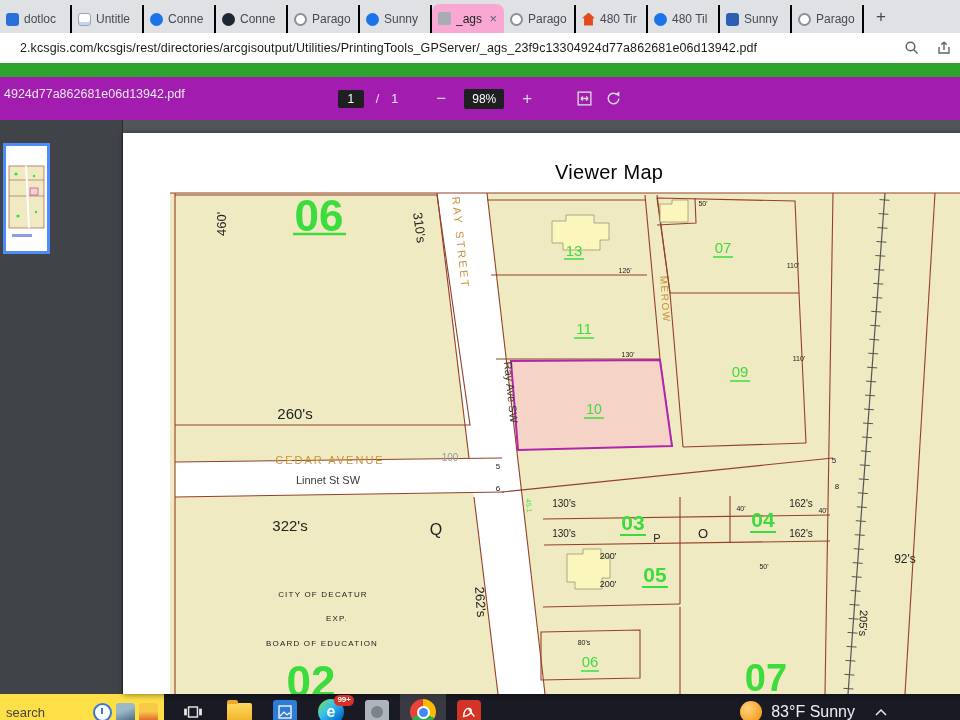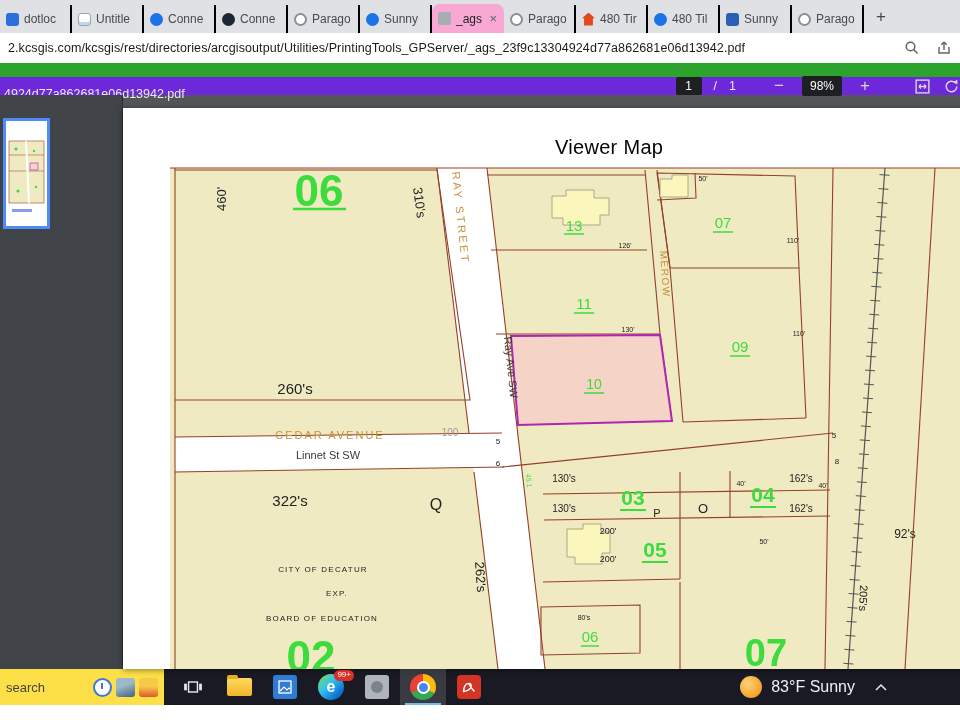--- a/index.html
+++ b/index.html
@@ -19,29 +19,29 @@
 .f-bluec{background:#1a73e8;border-radius:50%}
 .f-darkc{background:#1d2733;border-radius:50%}
 .f-grayc{background:#fff;border:2.5px solid #8a9097;border-radius:50%}
 .f-page{background:#a8adb3;border-radius:2px}
 .f-house{background:#e2491d;border-radius:0;clip-path:polygon(50% 0,100% 45%,84% 45%,84% 100%,16% 100%,16% 45%,0 45%)}
 .f-ablue{background:#2b5fb4}
 .newtab{width:26px;height:26px;margin:0 0 3px 4px;display:flex;align-items:center;justify-content:center;
         font-size:17px;color:#45494d;border-radius:50%}
 
 
-.addressbar{height:30px;background:#fff;display:flex;align-items:center;position:relative;padding-left:8px}
+.addressbar{height:30px;background:#fff;display:flex;align-items:center;position:relative;padding-left:20px}
 .url-text{font-size:12.5px;color:#1b1b1b;white-space:nowrap;overflow:hidden;letter-spacing:.1px}
 .addr-icons{position:absolute;right:8px;top:0;height:30px;display:flex;align-items:center;gap:16px}
 
 
 .greenstrip{height:14px;background:#2ca32c}
 
 
-.pdftoolbar{height:18px;background:#6d28d9;position:relative;display:flex;align-items:center;justify-content:flex-end;color:#e8eaed}
+.pdftoolbar{height:43px;background:#a21caf;position:relative;display:flex;align-items:center;justify-content:center;color:#e8eaed}
 .pdf-filename{position:absolute;left:4px;top:0;height:33px;display:flex;align-items:center;font-size:12.5px;color:#e8eaed}
 .pdf-controls{display:flex;align-items:center;gap:12px}
 .page-box{min-width:26px;height:18px;background:#1e1f21;border-radius:2px;color:#fff;font-size:12px;
           display:flex;align-items:center;justify-content:center;padding:0 4px}
 .page-count{font-size:12.5px;color:#e8eaed;margin-right:20px}
 .tool-btn{color:#d6d8da;font-size:17px;width:22px;height:22px;display:flex;align-items:center;justify-content:center;border-radius:50%}
 .zoom-box{min-width:40px;height:20px;background:#1e1f21;border-radius:2px;color:#fff;font-size:12px;
           display:flex;align-items:center;justify-content:center;padding:0 5px}
 .tool-gap{width:14px}
 
@@ -68,21 +68,21 @@
 .slot{width:46px;display:flex;align-items:center;justify-content:center;position:relative}
 .slot.active{background:rgba(255,255,255,.14)}
 .slot.active:after{content:"";position:absolute;left:5px;right:5px;bottom:0;height:2px;background:#76b9ed}
 .folder{width:25px;height:18px;background:linear-gradient(#ffd95e,#f0b52a);border-radius:2px;position:relative}
 .folder:before{content:"";position:absolute;left:0;top:-3px;width:11px;height:4px;background:#e8ad25;border-radius:2px 2px 0 0}
 .blueapp{width:24px;height:24px;border-radius:3px;background:#2f7cd6;display:flex;align-items:center;justify-content:center}
 .grayapp{width:24px;height:24px;border-radius:3px;background:#aeb4bb;display:flex;align-items:center;justify-content:center}
 .grayapp i{width:12px;height:12px;border-radius:50%;background:#7d838a;display:block}
 .edgeic{width:26px;height:26px;border-radius:50%;background:linear-gradient(135deg,#7ade4f 5%,#35c1f1 40%,#0b6fd0 80%);
         display:flex;align-items:center;justify-content:center;color:#fff;font-weight:bold;font-size:16px;position:relative}
-.badge{position:absolute;top:-4px;right:-10px;background:#d93025;color:#fff;font-size:8px;font-weight:normal;
+.badge{position:absolute;top:-4px;right:-10px;background:#d93025;color:#fff;font-size:8px;font-weight:bold;
        border-radius:8px;padding:1px 3px;line-height:1.1}
 .chromeic{width:26px;height:26px;border-radius:50%;
   background:conic-gradient(from 240deg,#ea4335 0 120deg,#fbbc05 120deg 240deg,#34a853 240deg 360deg);
   display:flex;align-items:center;justify-content:center}
 .chromeic .ring{width:13px;height:13px;border-radius:50%;background:#fff;display:flex;align-items:center;justify-content:center}
 .chromeic .dot{width:9px;height:9px;border-radius:50%;background:#4285f4}
 .acroic{width:24px;height:24px;border-radius:4px;background:#d43425;display:flex;align-items:center;justify-content:center}
 .tray{margin-left:auto;display:flex;align-items:center;gap:9px;padding-right:72px}
 .sun{width:22px;height:22px;border-radius:50%;background:radial-gradient(circle at 35% 35%,#ffd27a,#f28c05)}
 .weather-text{font-size:16px;color:#f0f0f0;white-space:nowrap}

